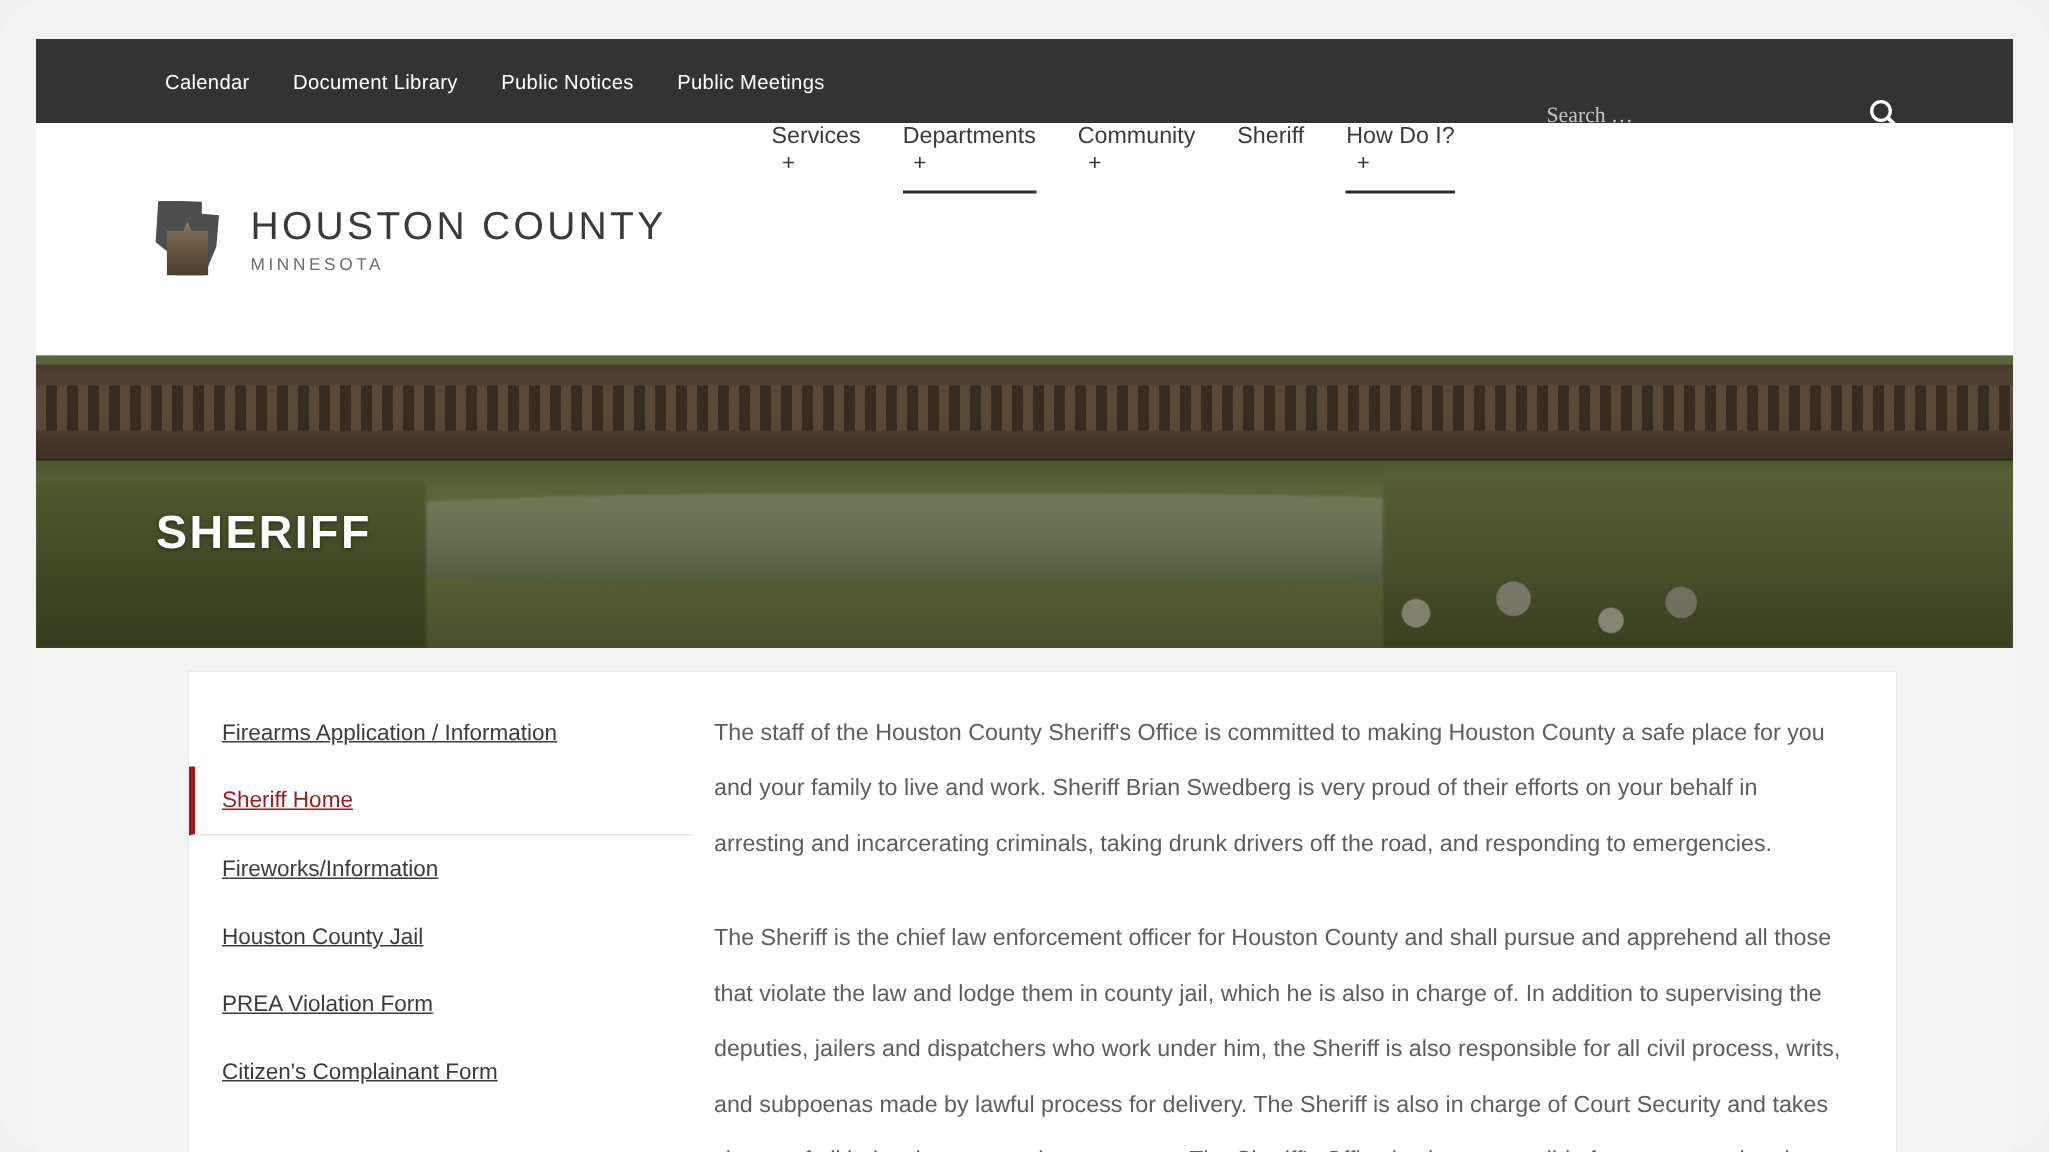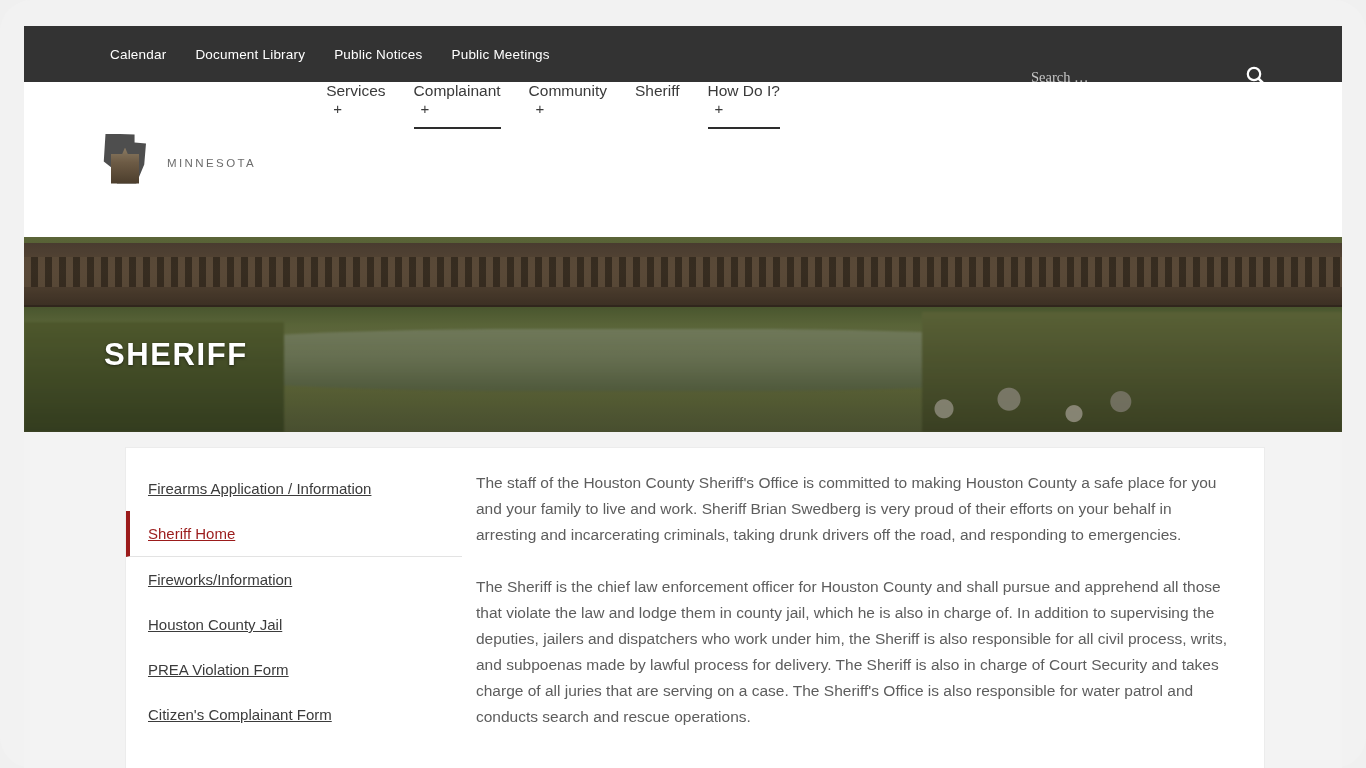--- a/index.html
+++ b/index.html
@@ -262,21 +262,21 @@
     border-bottom: 1px solid #e3e3e3;
   }
   .side-item.active a { color: #9b1b1b; }
   .main-col {
     flex: 1;
     padding: 22px 28px 0 14px;
   }
   .para {
     color: #5d5d5d;
     font-size: 15.5px;
-    line-height: 26px;
+    line-height: 37px;
     margin: 0 0 26px 0;
   }
 </style>
 </head>
 <body>
 
 <div class="page">
   <div class="site">
 
     <div class="topbar">
@@ -296,29 +296,30 @@
         </button>
       </div>
     </div>
 
     <div class="masthead">
       <div class="logo-mark">
         <div class="logo-mn"></div>
         <div class="logo-photo"></div>
       </div>
       <div class="brand-text">
+        <div class="brand-title">HOUSTON COUNTY</div>
         <div class="brand-sub">MINNESOTA</div>
       </div>
       <nav class="mainnav">
         <div class="nav-item">
           <span>Services</span>
           <span class="plus">+</span>
         </div>
         <div class="nav-item has-rule">
-          <span>Complainant</span>
+          <span>Departments</span>
           <span class="plus">+</span>
         </div>
         <div class="nav-item">
           <span>Community</span>
           <span class="plus">+</span>
         </div>
         <div class="nav-item">
           <span>Sheriff</span>
         </div>
         <div class="nav-item has-rule">

